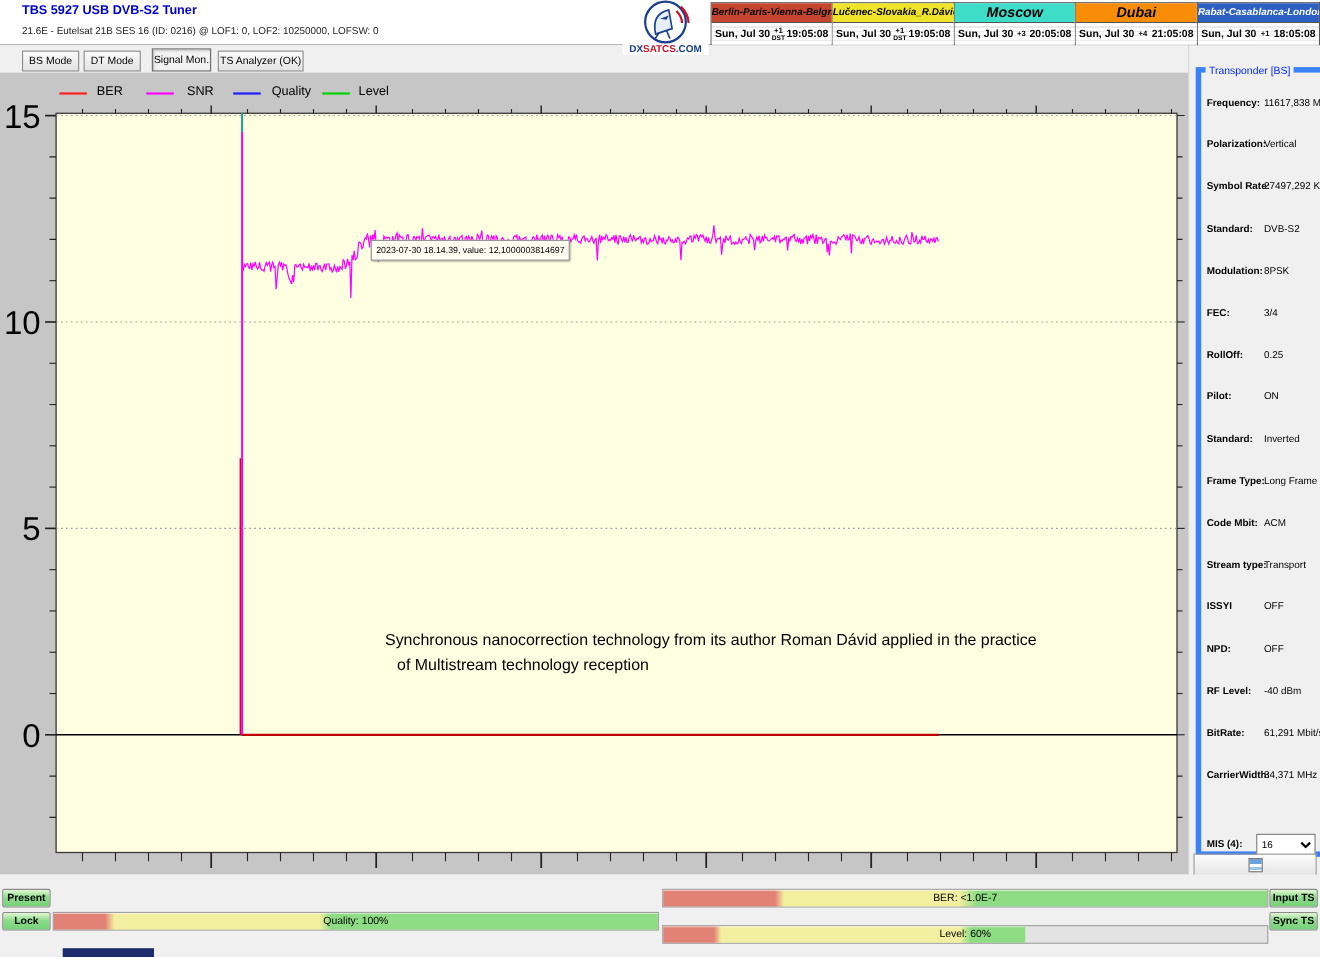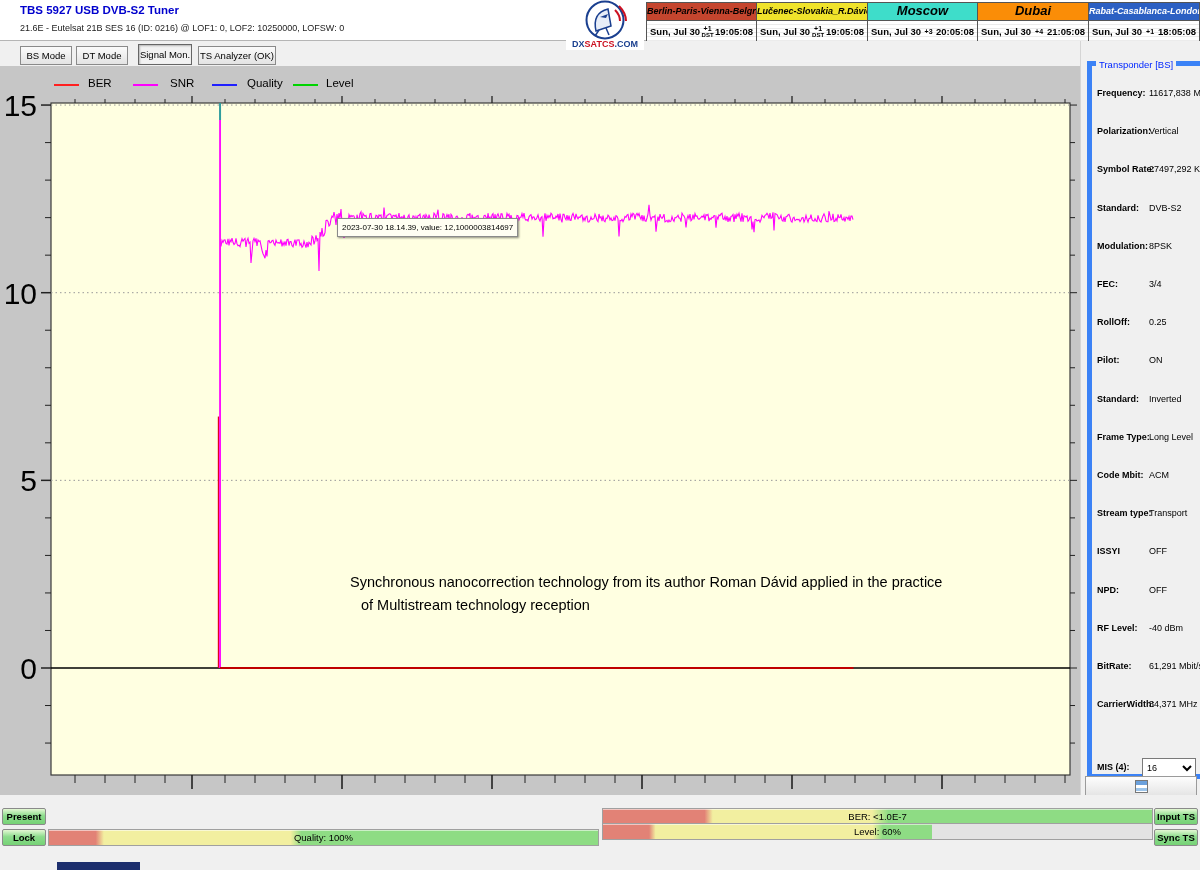--- a/index.html
+++ b/index.html
@@ -317,21 +317,21 @@
         <div class="tp-row" style="top: 289.4px;">
           <span class="tp-label">Pilot:</span>
           <span class="tp-value">ON</span>
         </div>
         <div class="tp-row" style="top: 327.6px;">
           <span class="tp-label">Standard:</span>
           <span class="tp-value">Inverted</span>
         </div>
         <div class="tp-row" style="top: 365.8px;">
           <span class="tp-label">Frame Type:</span>
-          <span class="tp-value">Long Level</span>
+          <span class="tp-value">Long Frame</span>
         </div>
         <div class="tp-row" style="top: 404px;">
           <span class="tp-label">Code Mbit:</span>
           <span class="tp-value">ACM</span>
         </div>
         <div class="tp-row" style="top: 442.2px;">
           <span class="tp-label">Stream type:</span>
           <span class="tp-value">Transport</span>
         </div>
         <div class="tp-row" style="top: 480.4px;">
@@ -373,21 +373,21 @@
     <div class="fill fill-ber" id="fill-ber" style="width: 100%;"></div>
     <div class="bar-text">BER: &lt;1.0E-7</div>
   </div>
   <div class="green-btn" style="left:1154px;top:13px">Input TS</div>
 
   <div class="green-btn" style="left:2px;top:34px">Lock</div>
   <div class="bar" style="left:48px;top:34px">
     <div class="fill fill-quality" id="fill-quality" style="width: 100%;"></div>
     <div class="bar-text">Quality: 100%</div>
   </div>
-  <div class="bar" style="left:602px;top:28px">
+  <div class="bar" style="left:602px;top:46px">
     <div class="fill fill-level" id="fill-level" style="width: 60%;"></div>
     <div class="bar-text">Level: 60%</div>
   </div>
   <div class="green-btn" style="left:1154px;top:34px">Sync TS</div>
 
 </div>
 
 <div class="taskbar-fragment"></div>
 
 </body></html>

